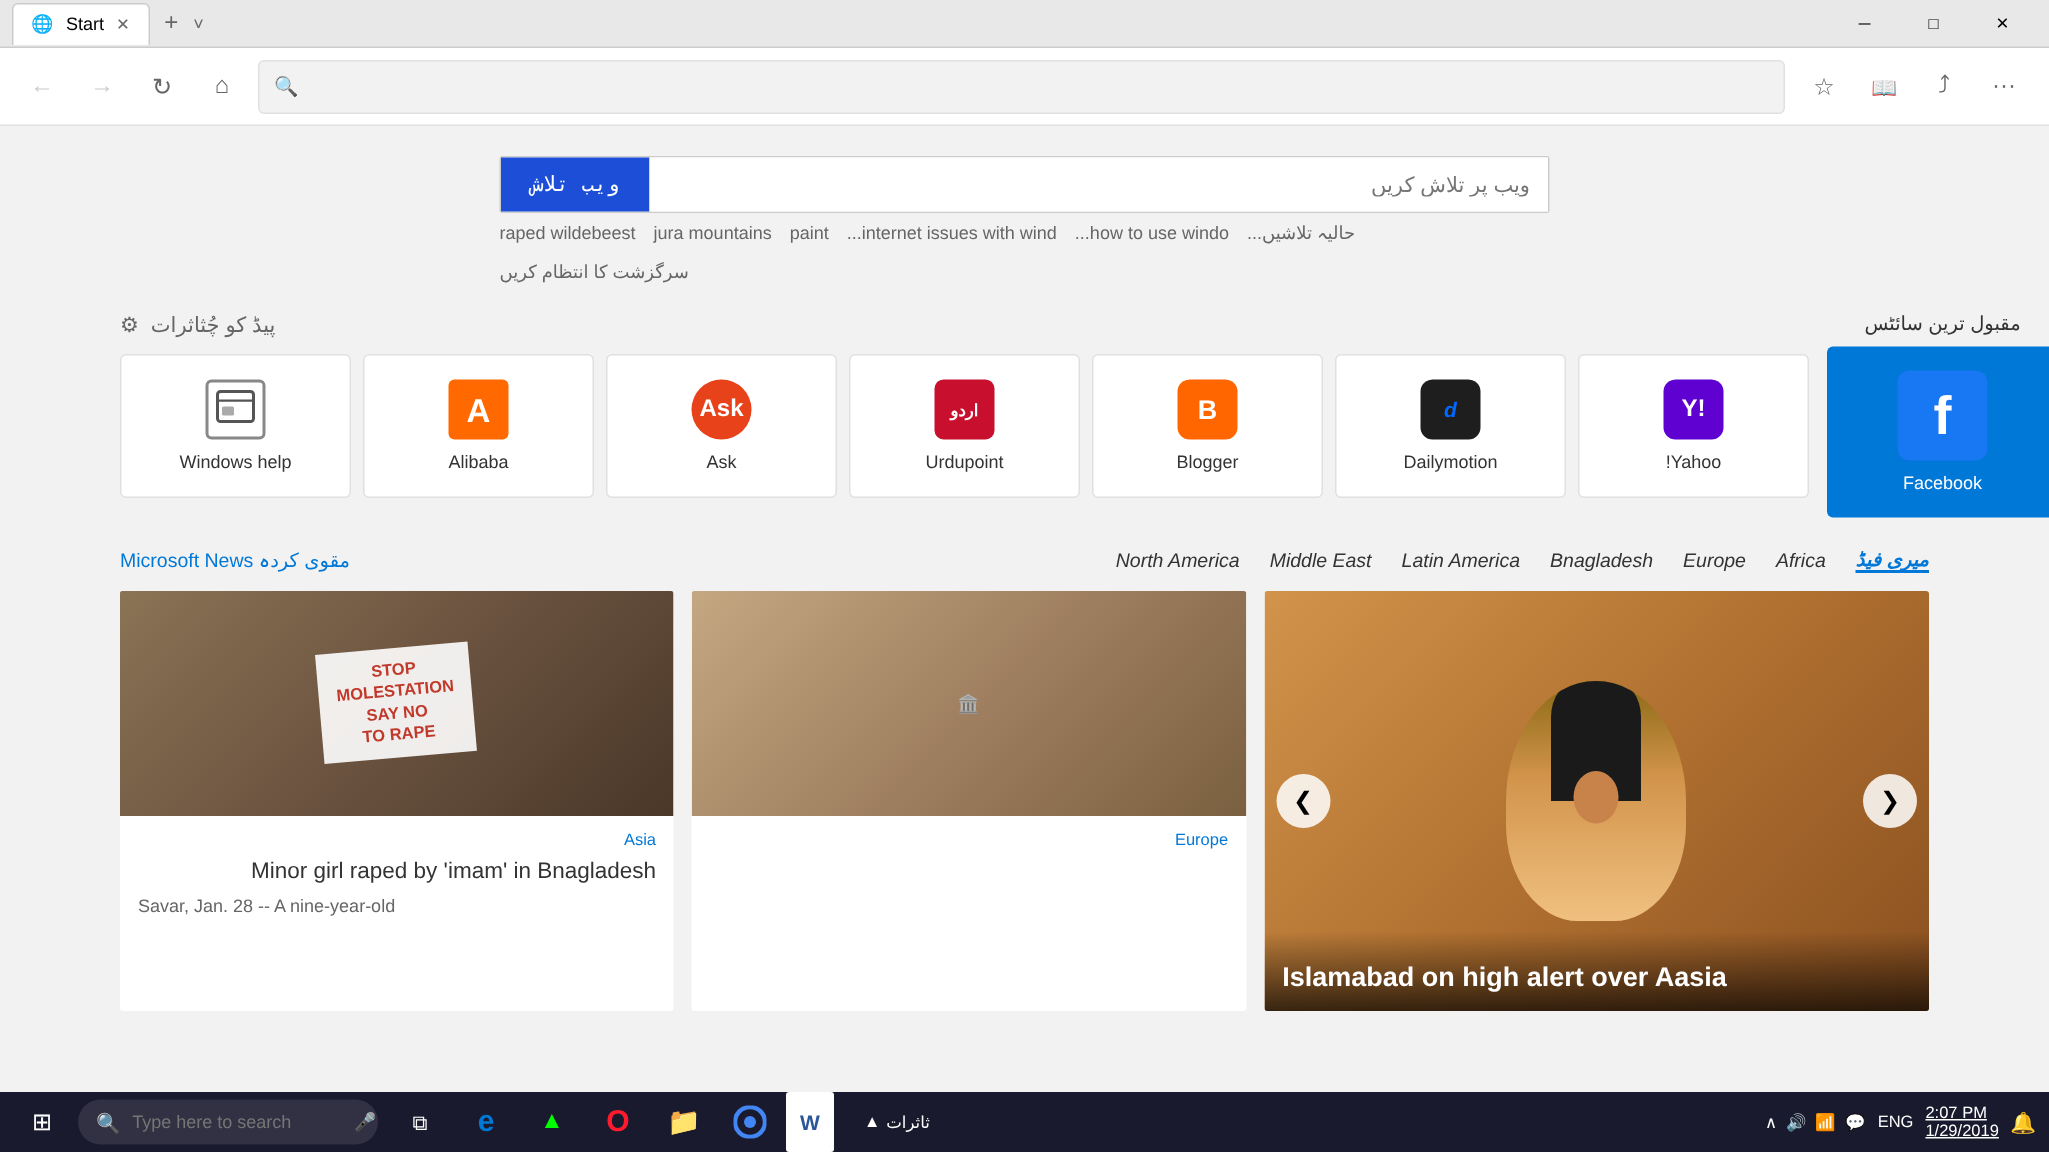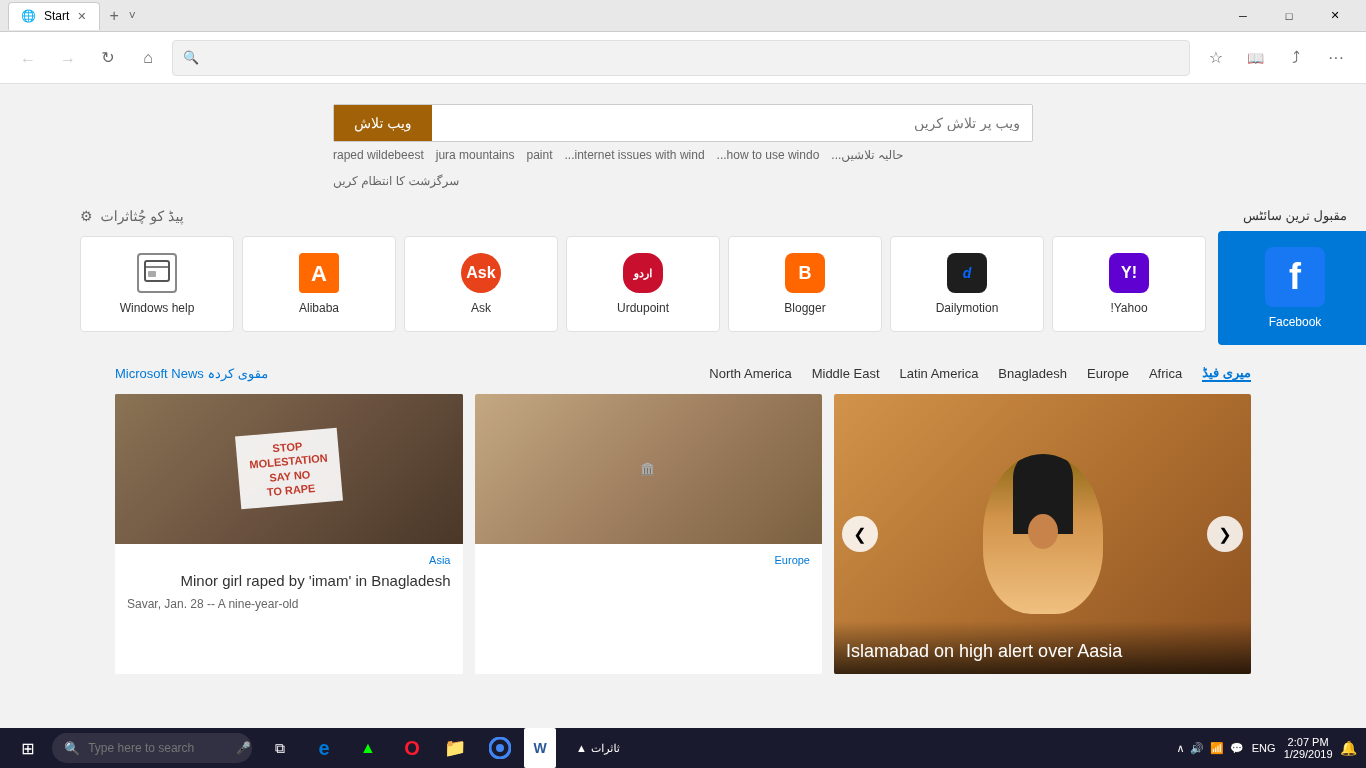--- a/index.html
+++ b/index.html
@@ -52,22 +52,22 @@
 
     
     .main { background: #f2f2f2; padding: 20px 0; height: calc(768px - 84px - 40px); overflow-y: auto; }
 
     
     .search-section { display: flex; flex-direction: column; align-items: center; margin-bottom: 20px; }
     .search-box {
       display: flex; width: 700px; border: 1px solid #ccc; border-radius: 2px; background: #fff;
     }
     .search-btn {
-      background: #a16207; color: #fff; border: none; padding: 0 20px;
-      font-size: 14px; cursor: pointer; font-family: Liberation Sans, sans-serif;
+      background: #1d4ed8; color: #fff; border: none; padding: 0 20px;
+      font-size: 14px; cursor: pointer; font-family: Liberation Mono, monospace;
     }
     .search-input {
       flex: 1; padding: 10px 12px; border: none; outline: none; font-size: 14px;
       text-align: right; direction: rtl; color: #999;
     }
     .search-suggestions {
       width: 700px; display: flex; justify-content: flex-end; gap: 12px;
       margin-top: 6px; font-size: 12px; color: #666; flex-wrap: wrap;
       direction: rtl;
     }
@@ -83,46 +83,46 @@
       align-items: center; gap: 8px; cursor: pointer; font-size: 12px; color: #333;
     }
     .fav-icon { width: 40px; height: 40px; display: flex; align-items: center; justify-content: center; }
     .popular-item {
       background: #0078d7; color: #fff; border-radius: 4px;
       width: 154px; padding: 16px 8px; display: flex; flex-direction: column;
       align-items: center; gap: 8px; cursor: pointer; font-size: 12px;
     }
 
     
-    .news-section { padding: 0 115px; }
+    .news-section { padding: 0 80px; }
     .news-header {
       display: flex; align-items: center; justify-content: space-between;
       margin-bottom: 12px;
     }
     .news-title { font-size: 13px; color: #666; }
     .news-title span { color: #0078d7; }
     .news-tabs { display: flex; gap: 20px; align-items: center; font-size: 13px; }
-    .news-tab { color: #333; cursor: pointer; text-decoration: none; }
+    .news-tab { color: #333; cursor: pointer; text-decoration: none; font-style: italic; }
     .news-tab.active { color: #333; border-bottom: 2px solid #333; font-weight: bold; }
 
     .news-grid { display: flex; gap: 12px; }
     .news-card { background: #fff; flex: 1; border-radius: 2px; overflow: hidden; cursor: pointer; }
     .news-card-img-placeholder {
       width: 100%; height: 150px; background: #999; display: flex; align-items: center; justify-content: center; overflow: hidden;
     }
     .news-card-body { padding: 10px 12px; }
     .news-card-region { font-size: 11px; color: #0078d7; text-align: right; margin-bottom: 4px; }
     .news-card-title { font-size: 15px; color: #333; line-height: 1.4; text-align: right; }
     .news-card-desc { font-size: 12px; color: #666; margin-top: 6px; }
 
     .news-card-large { flex: 1.2; position: relative; }
     .news-card-large .overlay-text {
       position: absolute; bottom: 0; left: 0; right: 0;
       background: linear-gradient(transparent, rgba(0,0,0,0.7));
-      color: #fff; padding: 20px 12px 12px; font-size: 18px; font-weight: normal;
+      color: #fff; padding: 20px 12px 12px; font-size: 18px; font-weight: bold;
     }
     .carousel-btn {
       position: absolute; top: 50%; transform: translateY(-50%);
       width: 36px; height: 36px; background: rgba(255,255,255,0.85);
       border: none; border-radius: 50%; cursor: pointer; font-size: 16px;
       display: flex; align-items: center; justify-content: center; z-index: 10;
     }
     .carousel-btn.left { left: 8px; }
     .carousel-btn.right { right: 8px; }
 
@@ -141,21 +141,21 @@
     }
     .taskbar-search input {
       background: transparent; border: none; outline: none; color: #fff; font-size: 12px; width: 140px;
     }
     .taskbar-icons { display: flex; gap: 4px; align-items: center; margin-left: 4px; }
     .taskbar-icon {
       width: 40px; height: 40px; display: flex; align-items: center; justify-content: center;
       cursor: pointer; border-radius: 4px; font-size: 18px;
     }
     .taskbar-right { margin-left: auto; display: flex; align-items: center; gap: 8px; color: #fff; font-size: 11px; }
-    .taskbar-clock { text-align: center; }
+    .taskbar-clock { text-align: left; text-decoration: underline; }
 
     
     .urdu { direction: rtl; font-family: 'Segoe UI', Arial, sans-serif; }
 
     
     .alibaba-icon { width: 40px; height: 40px; background: #ff6900; border-radius: 4px; display: flex; align-items: center; justify-content: center; color: #fff; font-weight: bold; font-size: 18px; }
     
     .ask-icon { width: 40px; height: 40px; background: #e8421a; border-radius: 50%; display: flex; align-items: center; justify-content: center; color: #fff; font-weight: bold; font-size: 16px; }
     
     .blogger-icon { width: 40px; height: 40px; background: #ff6600; border-radius: 8px; display: flex; align-items: center; justify-content: center; color: #fff; font-weight: bold; font-size: 18px; }
@@ -163,21 +163,21 @@
     .dailymotion-icon { width: 40px; height: 40px; background: #1e1e1e; border-radius: 8px; display: flex; align-items: center; justify-content: center; color: #0068ff; font-weight: bold; font-size: 14px; }
     
     .yahoo-icon { width: 40px; height: 40px; background: #5f01d1; border-radius: 8px; display: flex; align-items: center; justify-content: center; color: #fff; font-weight: bold; font-size: 16px; }
     
     .facebook-icon { width: 60px; height: 60px; background: #1877f2; border-radius: 8px; display: flex; align-items: center; justify-content: center; color: #fff; font-weight: bold; font-size: 36px; }
 
     
     .winhelp-icon { width: 40px; height: 40px; border: 2px solid #888; border-radius: 4px; display: flex; align-items: center; justify-content: center; }
 
     
-    .urdupoint-icon { width: 40px; height: 40px; background: #c8102e; border-radius: 16px; display: flex; align-items: center; justify-content: center; color: #fff; font-size: 11px; font-weight: bold; }
+    .urdupoint-icon { width: 40px; height: 40px; background: #c8102e; border-radius: 6px; display: flex; align-items: center; justify-content: center; color: #fff; font-size: 11px; font-weight: bold; }
 
     
     .img-protest { background: #8B7355; }
     .img-archaeo { background: #C4A882; }
 
     .news-main-card { position: relative; }
   </style>
 </head>
 <body>
 

